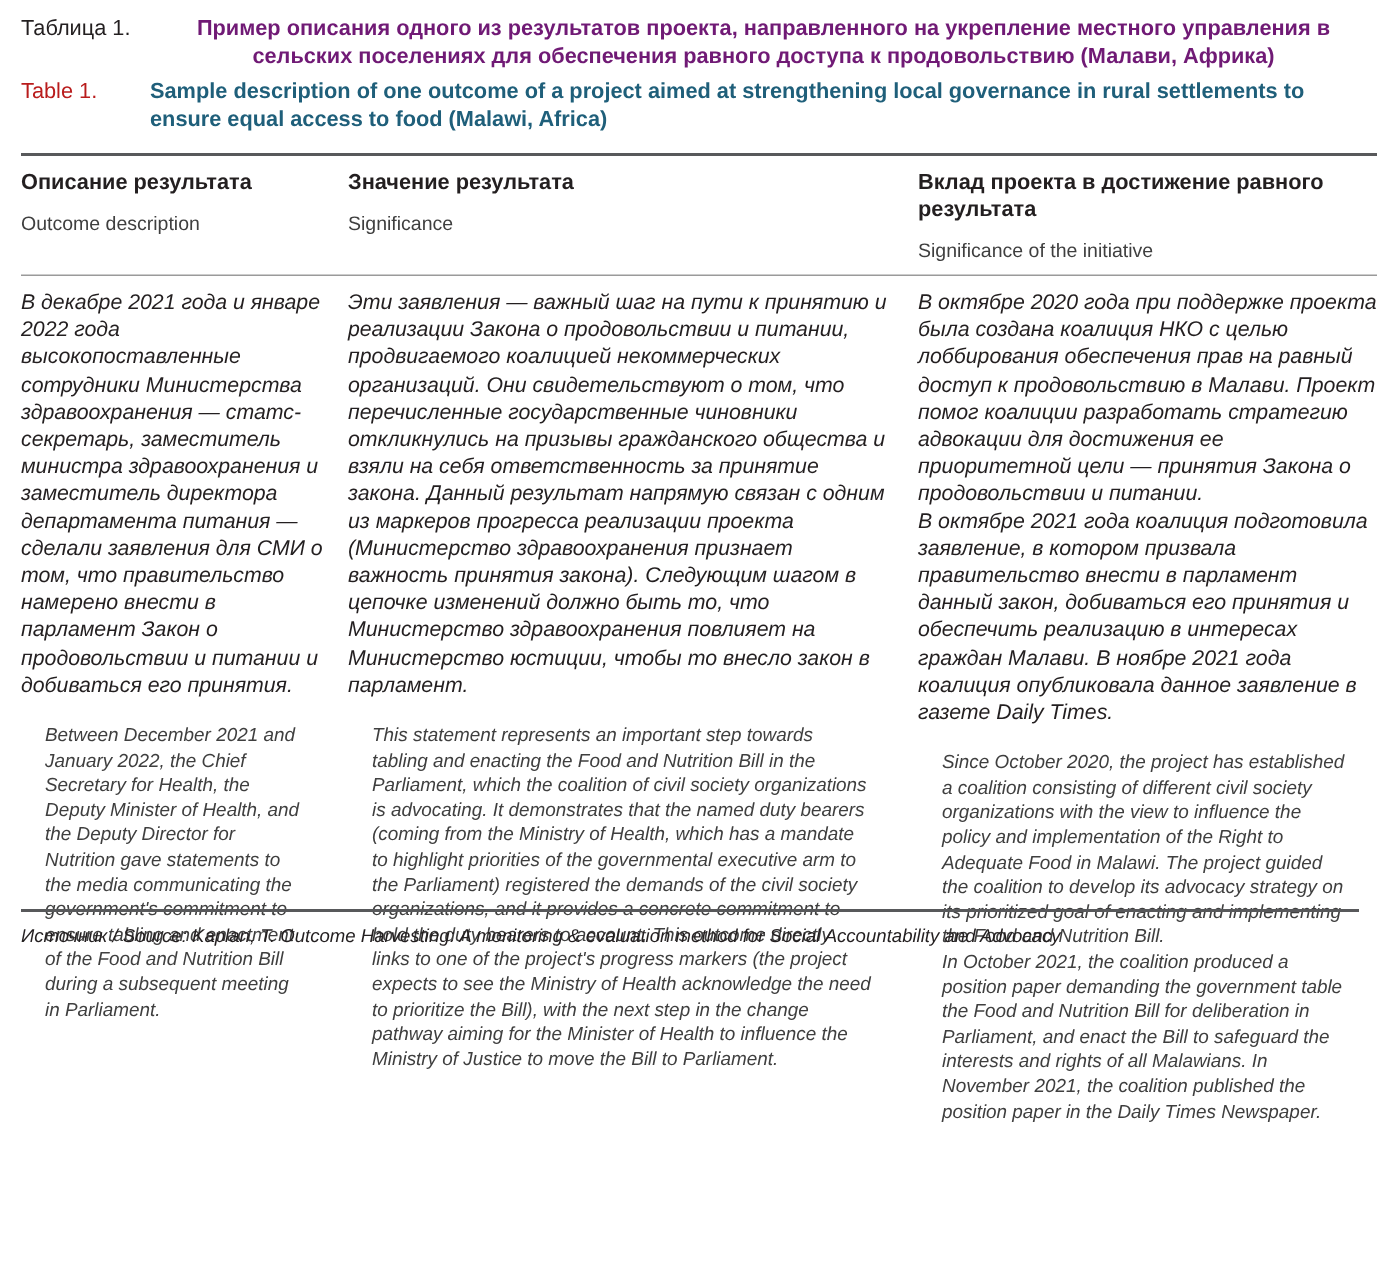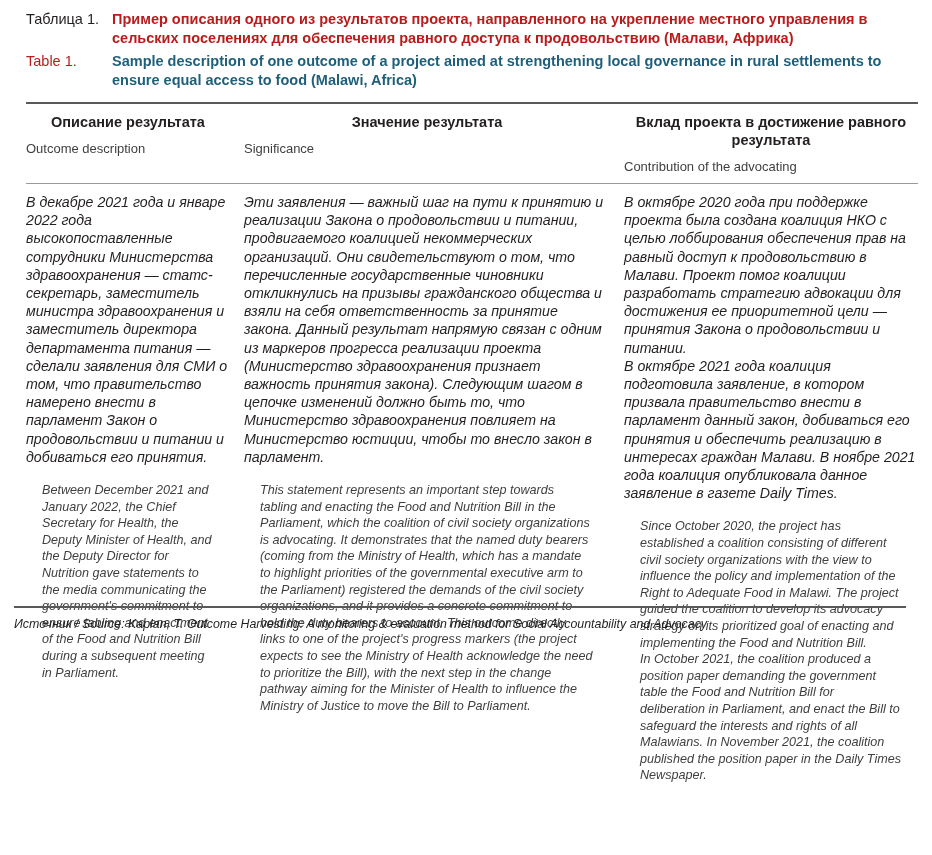--- a/index.html
+++ b/index.html
@@ -12,21 +12,21 @@
     height: 855px;
     font-family: "Liberation Sans", sans-serif;
     color: #231f20;
     overflow: hidden;
   }
   .page {
     position: relative;
     width: 932px;
     height: 642px;
     box-sizing: border-box;
-    padding: 10px 14px 0 26px;
+    padding: 10px 14px 0 14px;
   }
 
   
   .caption {
     display: block;
     padding-bottom: 8px;
   }
   .caption-row {
     display: flex;
     align-items: flex-start;
@@ -39,21 +39,21 @@
     color: #231f20;
     font-weight: 400;
   }
   .cap-label.en { color: #b91c1c; }
   .cap-text {
     flex: 1 1 auto;
     font-size: 14.5px;
     line-height: 19px;
     font-weight: 700;
   }
-  .cap-text.ru { color: #b91c1c; }
+  .cap-text.ru { color: #701a75; text-align: center; }
   .cap-text.en { color: #1f5f7a; }
 
   
   .rule-top {
     border-top: 2px solid #58595b;
     margin-top: 4px;
   }
   .rule-mid {
     border-top: 1px solid #9a9a9a;
     margin-top: 0;
@@ -74,21 +74,20 @@
   .col-1 { flex: 0 0 218px; }
   .col-2 { flex: 0 0 380px; }
   .col-3 { flex: 1 1 auto; padding-right: 0; }
 
   .head-ru {
     font-size: 14.5px;
     line-height: 18px;
     font-weight: 700;
     color: #231f20;
     margin: 0 0 10px 0;
-    text-align: center;
   }
   .head-en {
     font-size: 13px;
     line-height: 16px;
     font-weight: 400;
     color: #3f3f3f;
     margin: 0;
   }
 
   
@@ -149,21 +148,21 @@
     <div class="col col-1">
       <p class="head-ru">Описание результата</p>
       <p class="head-en">Outcome description</p>
     </div>
     <div class="col col-2">
       <p class="head-ru">Значение результата</p>
       <p class="head-en">Significance</p>
     </div>
     <div class="col col-3">
       <p class="head-ru">Вклад проекта в достижение равного результата</p>
-      <p class="head-en">Contribution of the advocating</p>
+      <p class="head-en">Significance of the initiative</p>
     </div>
   </div>
 
   <div class="rule-mid"></div>
 
   <div class="body-row">
     <div class="col col-1">
       <p class="cell-ru">В декабре 2021 года и январе 2022 года высокопоставленные сотрудники Министерства здравоохранения — статс-секретарь, заместитель министра здравоохранения и заместитель директора департамента питания — сделали заявления для СМИ о том, что правительство намерено внести в парламент Закон о продовольствии и питании и добиваться его принятия.</p>
       <p class="cell-en">Between December 2021 and January 2022, the Chief Secretary for Health, the Deputy Minister of Health, and the Deputy Director for Nutrition gave statements to the media communicating the government's commitment to ensure tabling and enactment of the Food and Nutrition Bill during a subsequent meeting in Parliament.</p>
     </div>

